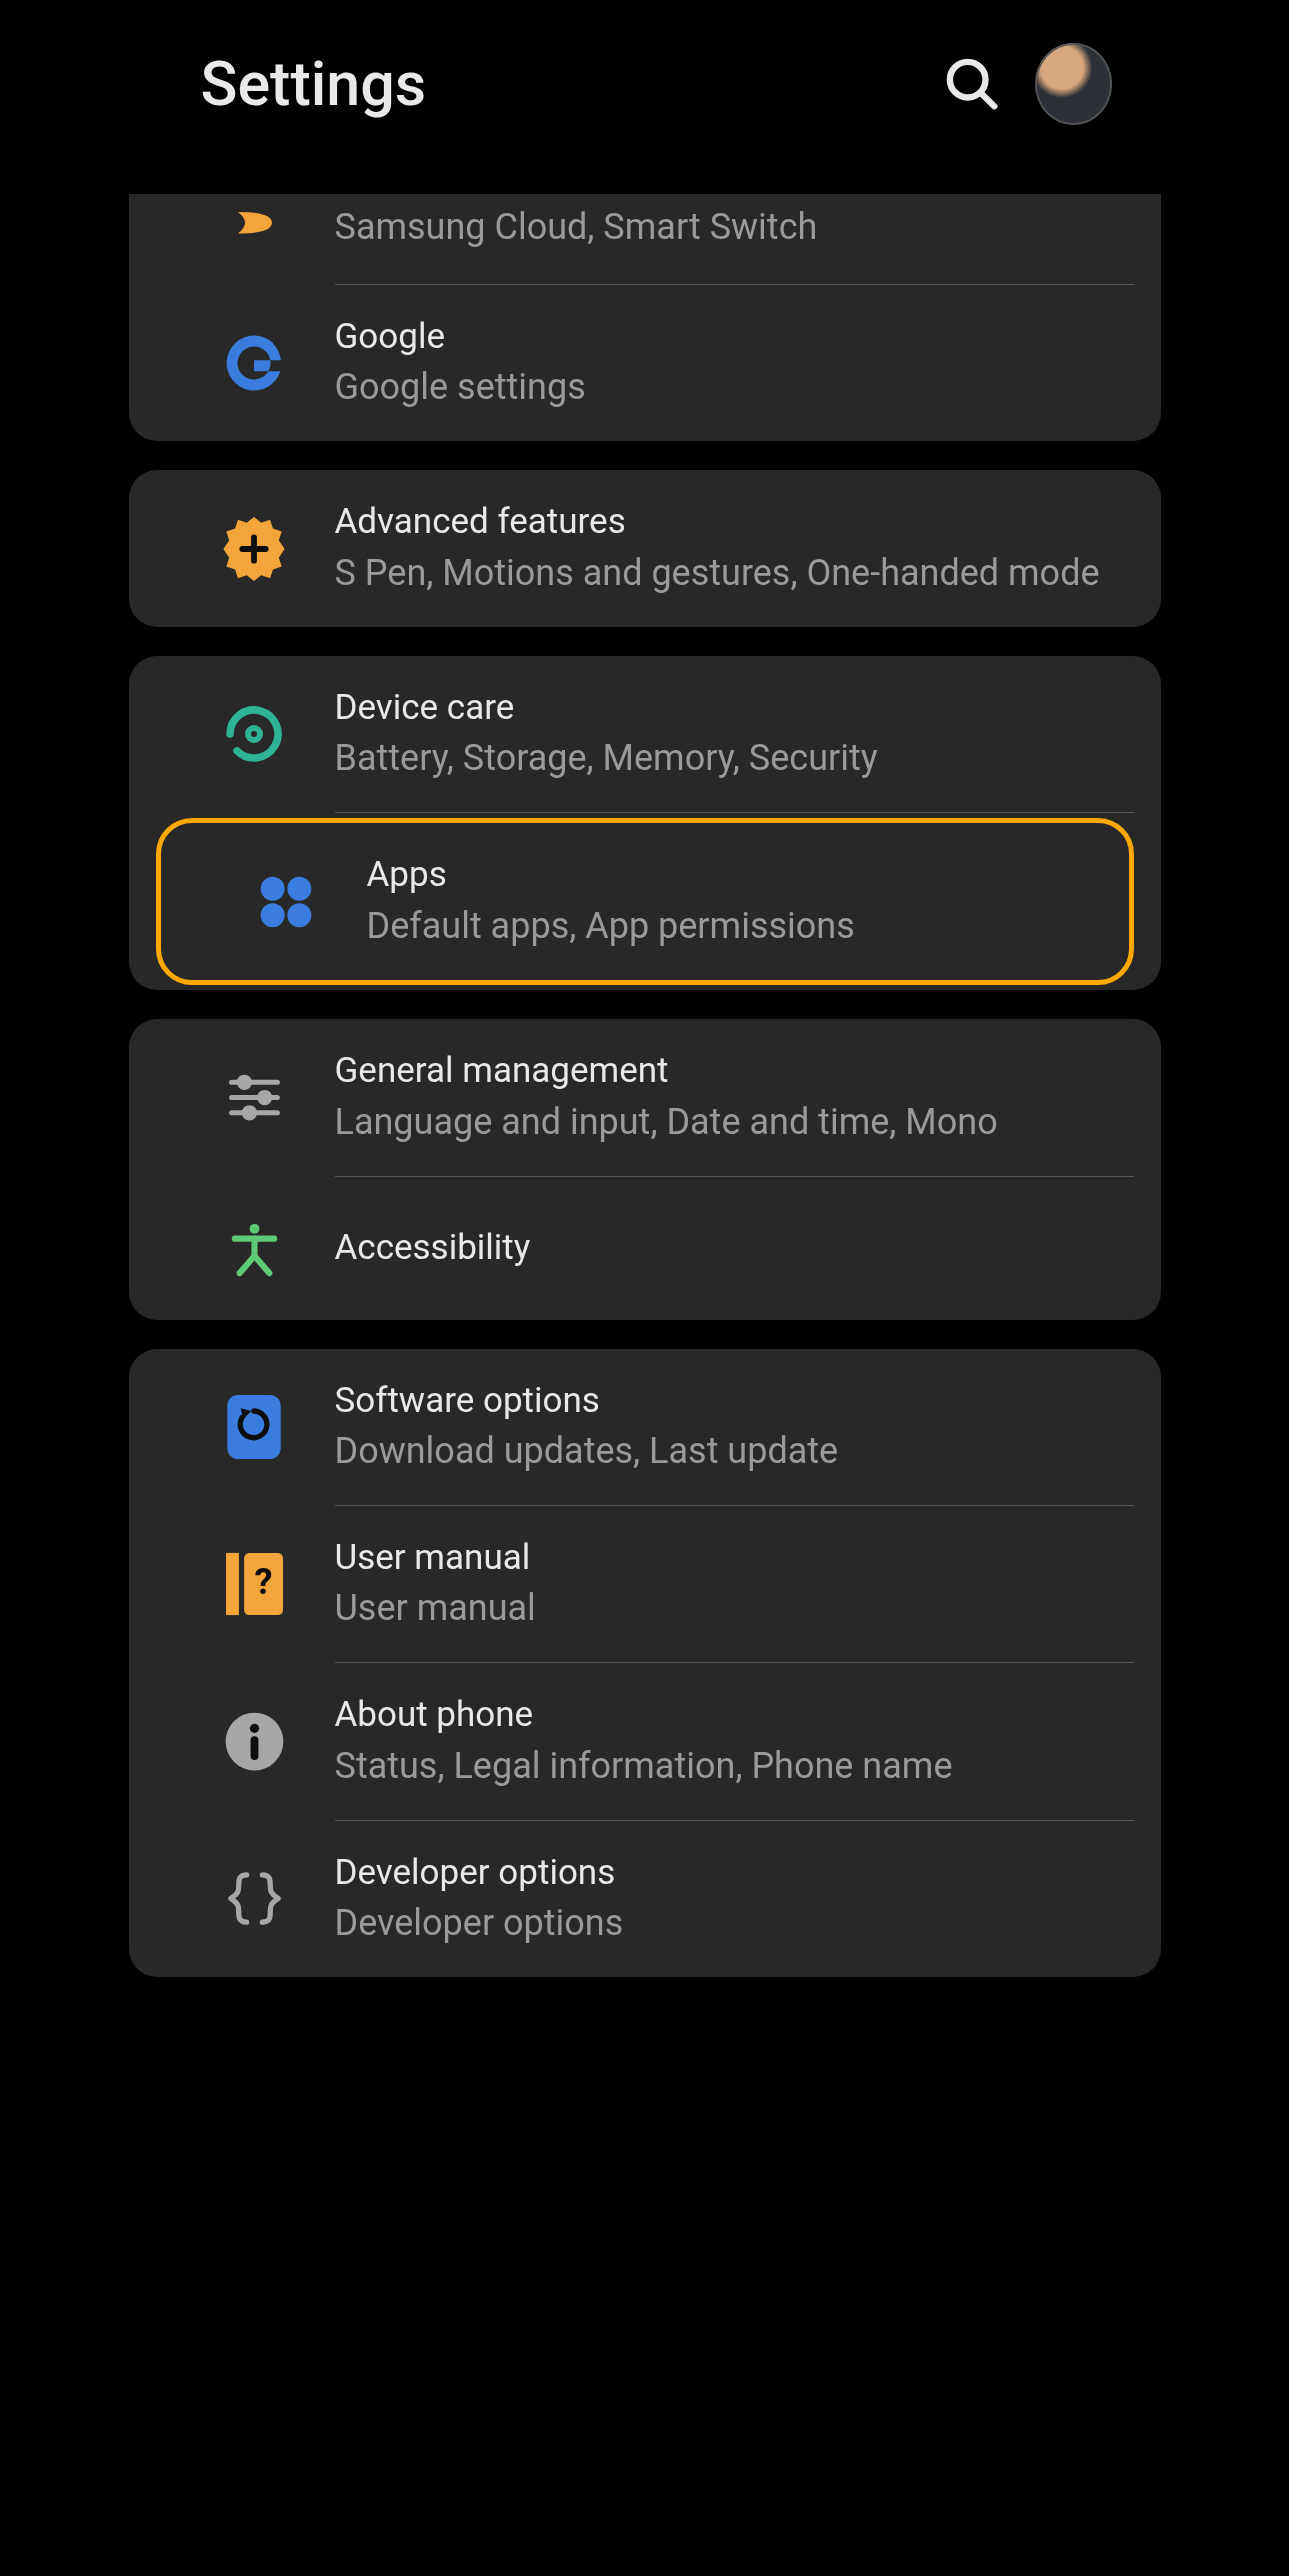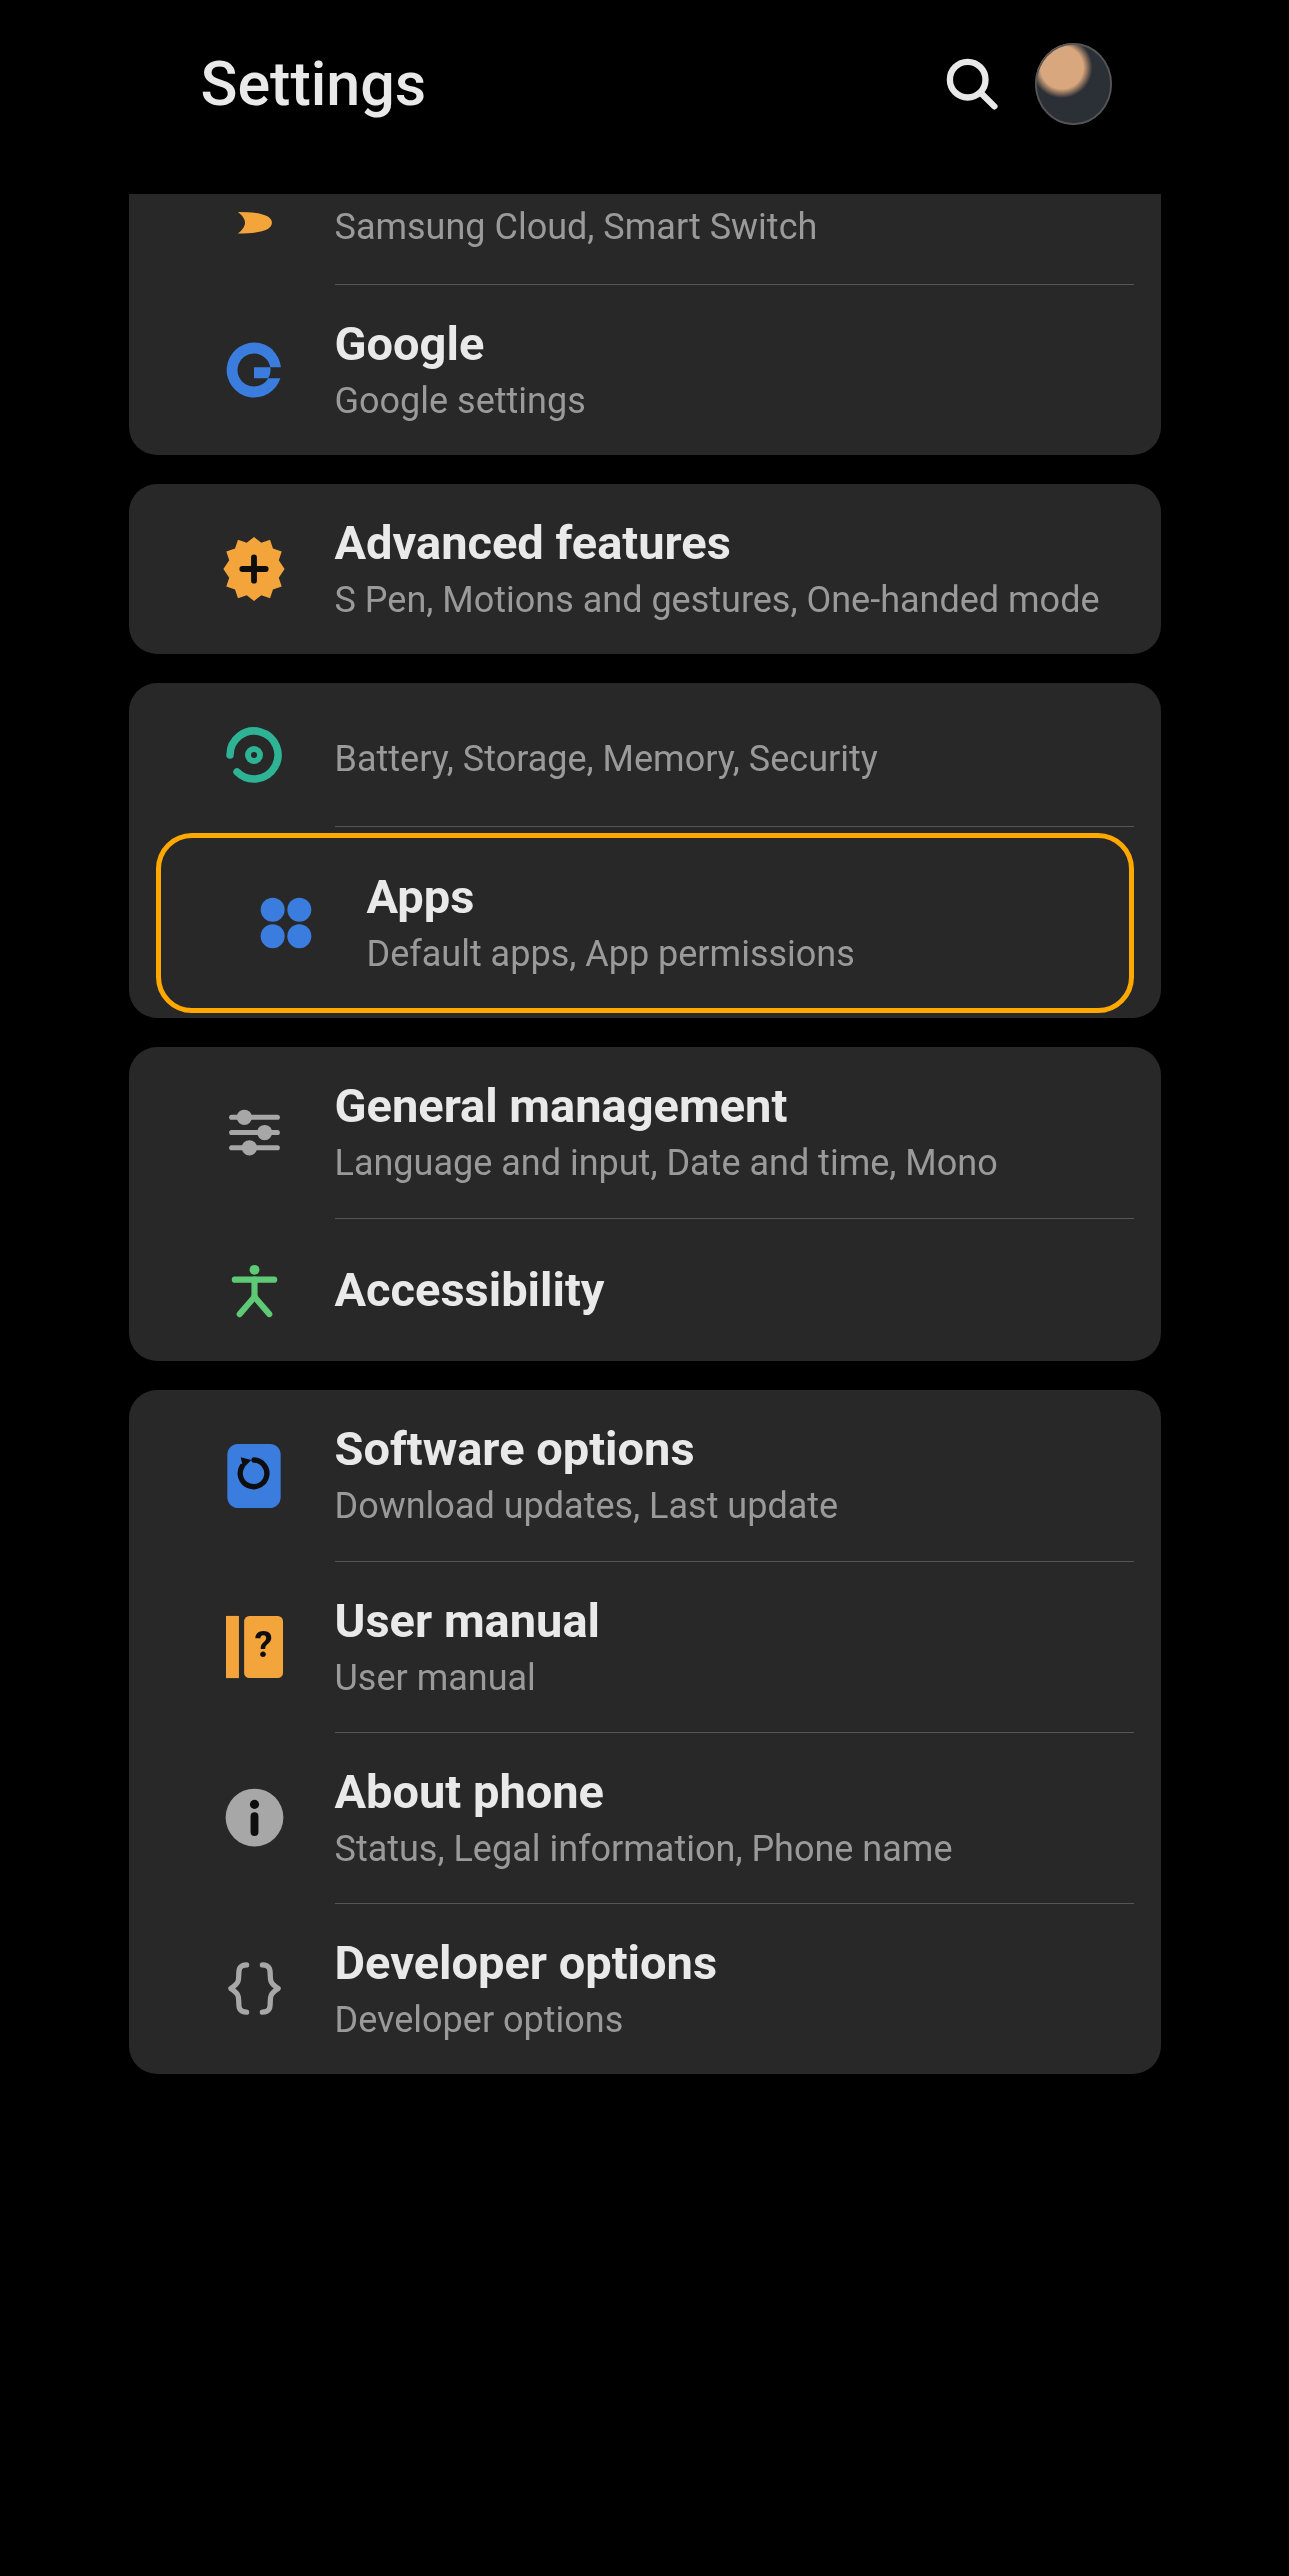--- a/index.html
+++ b/index.html
@@ -20,21 +20,21 @@
   .header{display:flex;align-items:center;padding:36px 49px 72px 72px;}
   .header h1{color:#e9e9e9;font-size:61px;font-weight:500;margin:0;flex:1;}
   .hbtn{width:77px;height:77px;display:flex;align-items:center;justify-content:center;margin-left:25px;}
   .avatar{width:82px;height:82px;border-radius:50%;background:radial-gradient(circle at 35% 30%, #d9a77d 0 28%, #2b2f36 40% 100%);box-shadow:inset 0 0 0 1.8px #555;}
   .group{background:var(--card);border-radius:28px;margin:0 0 29px 0;overflow:hidden;}
   .group.cuttop{border-top-left-radius:0;border-top-right-radius:0;}
   .item{display:flex;align-items:center;padding:32px 54px 32px 45px;min-height:143px;box-sizing:border-box;position:relative;}
   .iconwrap{width:161px;display:flex;align-items:center;justify-content:center;}
   .iconwrap svg{display:block;}
   .texts{flex:1;}
-  .ttitle{color:var(--title);font-size:47px;font-weight:700;line-height:1.15;}
+  .ttitle{color:var(--title);font-size:35px;font-weight:400;line-height:1.15;}
   .tsub{color:var(--sub);font-size:36px;font-weight:400;margin-top:9px;line-height:1.2;}
   .divider{height:0.9px;background:var(--divider);margin-left:206px;margin-right:27px;}
   .highlighted{border:5.4px solid var(--highlight);border-radius:36px;margin:5.4px 27px;min-height:161px;justify-content:center;}
   .partial{padding-top:0;min-height:90px;}
   .partial .iconwrap{height:54px;}
 </style>
 </head>
 <body>
 
 <div class="page">
@@ -95,20 +95,21 @@
   <div class="group">
     <div class="item">
       <div class="iconwrap">
         <svg width="72" height="72" viewBox="0 0 48 48" fill="none" stroke="var(--teal)" stroke-width="5" stroke-linecap="round">
           <path d="M8 24a16 16 0 1 1 4.7 11.3"></path>
           <circle cx="24" cy="24" r="6" fill="var(--teal)" stroke="none"></circle>
           <circle cx="24" cy="24" r="2" fill="#282828" stroke="none"></circle>
         </svg>
       </div>
       <div class="texts">
+        <div class="ttitle">Device care</div>
         <div class="tsub">Battery, Storage, Memory, Security</div>
       </div>
     </div>
     <div class="divider"></div>
     <div class="item highlighted">
       <div class="iconwrap">
         <svg width="64" height="64" viewBox="0 0 48 48" fill="var(--blue)">
           <circle cx="14" cy="14" r="9"></circle>
             <circle cx="34" cy="14" r="9"></circle>
           <circle cx="14" cy="34" r="9"></circle>

